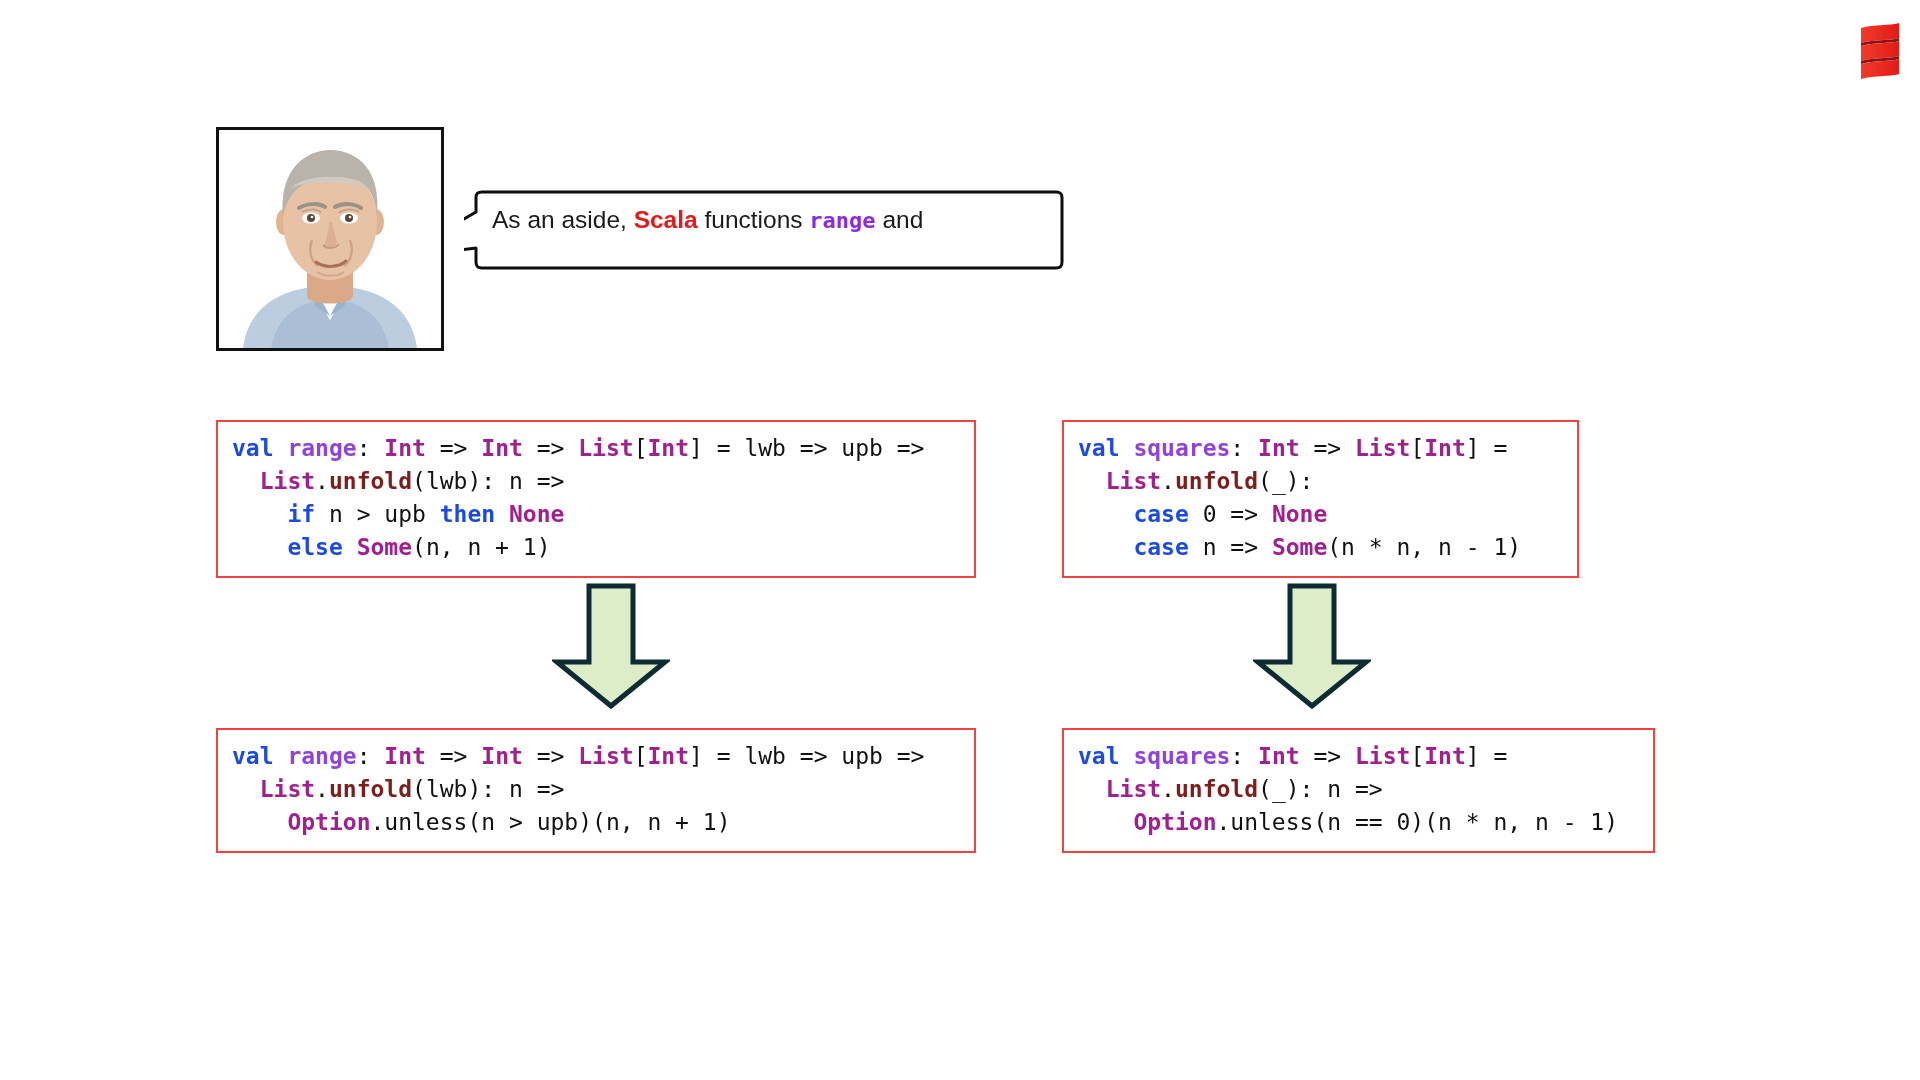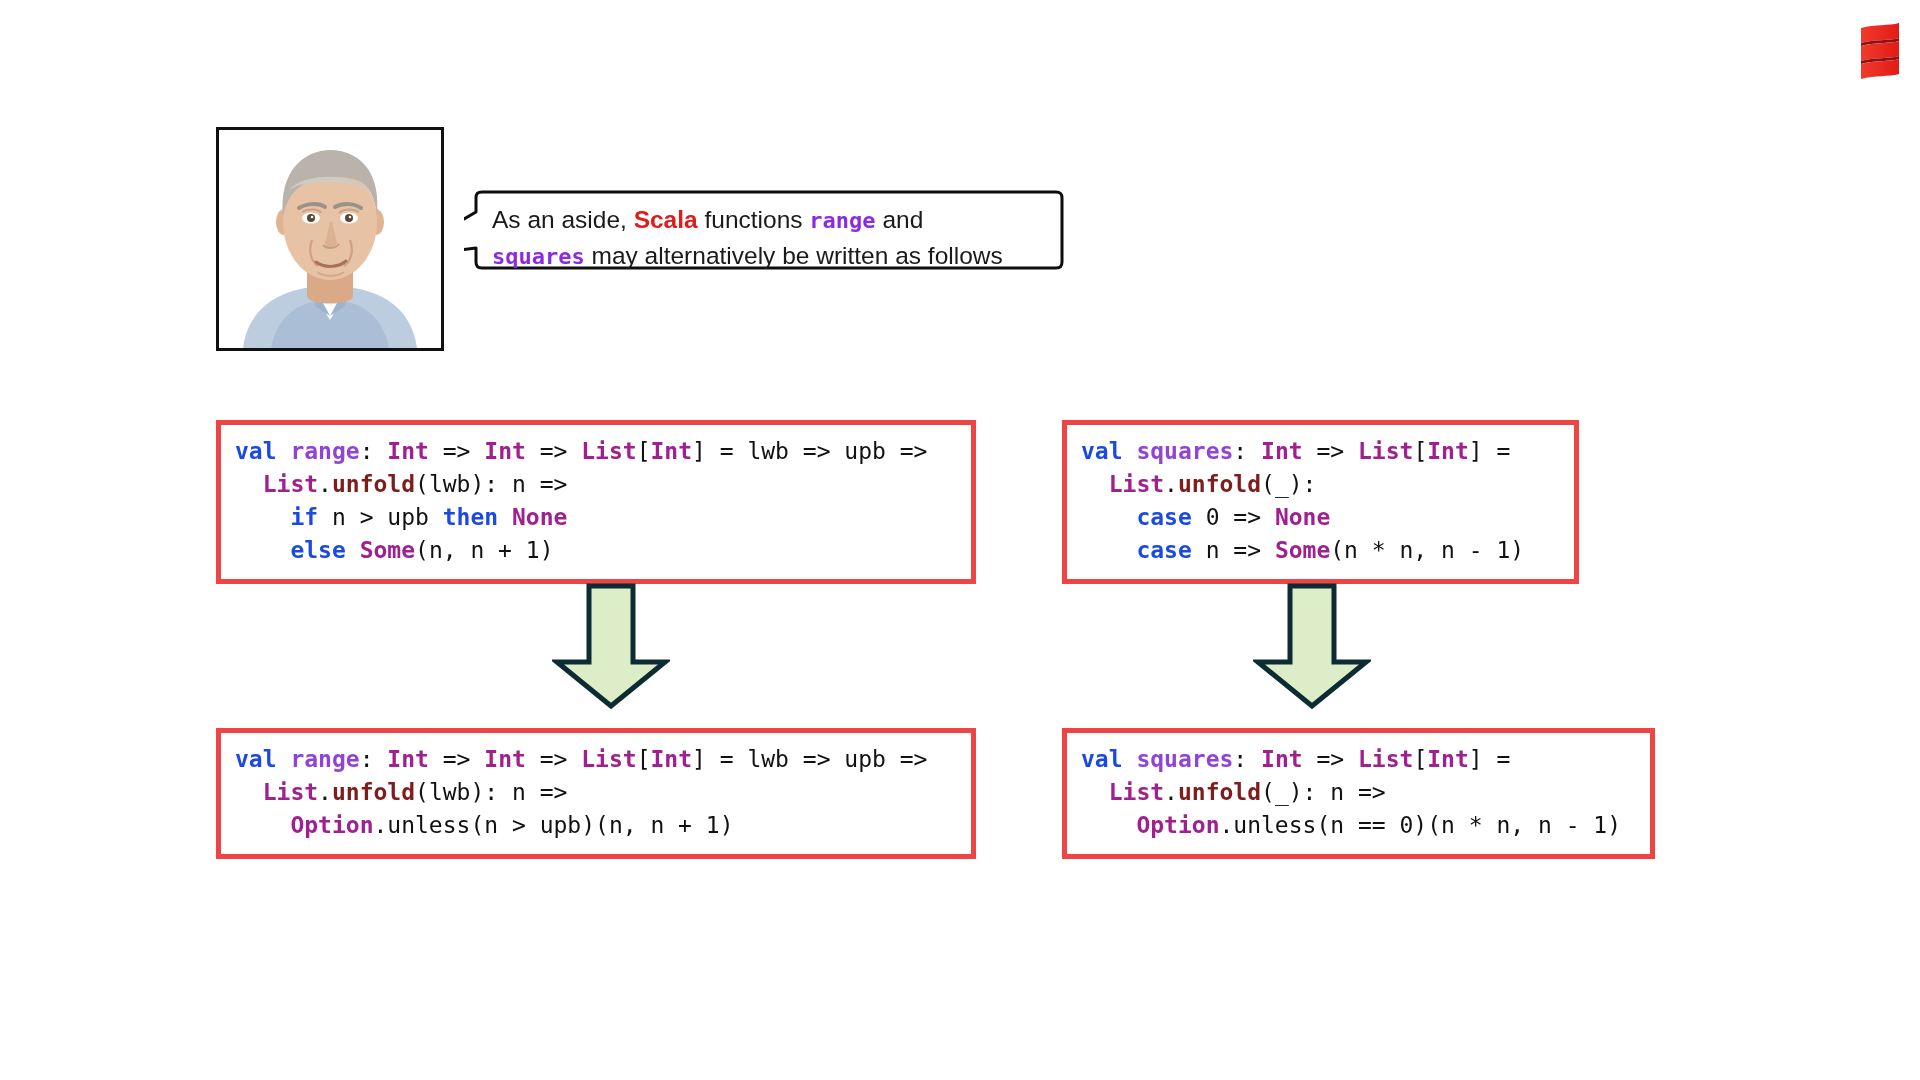--- a/index.html
+++ b/index.html
@@ -59,21 +59,21 @@
     text-align: justify;
     text-align-last: left;
   }
   .tok-scala  { color: #e01b1b; font-weight: bold; }
   .tok-fnname { color: #8a2be2; font-weight: bold;
                 font-family: "DejaVu Sans Mono", monospace; font-size: 22px; }
 
   
   .code-box {
     position: absolute;
-    border: 5px solid #ef4444;
+    border: 2px solid #ef4444;
     background: #ffffff;
     box-sizing: border-box;
     padding: 10px 14px 12px 14px;
     font-family: "DejaVu Sans Mono", monospace;
     font-size: 23px;
     line-height: 33px;
     white-space: pre;
     color: #111111;
     letter-spacing: 0px;
   }
@@ -165,23 +165,20 @@
 <div id="speech-bubble">
   <svg class="bubble-svg" viewBox="0 0 600 80" preserveAspectRatio="none" aria-hidden="true">
     <path d="M18 2 L592 2 C596.4 2 598 3.6 598 8 L598 72 C598 76.4 596.4 78 592 78
              L18 78 C13.6 78 12 76.4 12 72 L12 58
              L-66 68 L12 22 L12 8 C12 3.6 13.6 2 18 2 Z" fill="#ffffff" stroke="#0d0d0d" stroke-width="3" stroke-linejoin="round"></path>
   </svg>
   <div class="bubble-text">
     <div>
       <span>As  an  aside,  </span><span class="tok-scala">Scala</span><span>  functions  </span><span class="tok-fnname">range</span><span>  and</span>
     </div>
-    <div>
-      <span class="tok-fnname">squares</span><span> may alternatively be written as follows</span>
-    </div>
   </div>
 </div>
 
 <div class="code-box" id="code-box-range-before"><div><span class="kw">val</span><span class="pl"> </span><span class="id">range</span><span class="pl">: </span><span class="ty">Int</span><span class="pl"> =&gt; </span><span class="ty">Int</span><span class="pl"> =&gt; </span><span class="ty">List</span><span class="pl">[</span><span class="ty">Int</span><span class="pl">] = lwb =&gt; upb =&gt;</span></div><div><span class="pl">  </span><span class="ty">List</span><span class="pl">.</span><span class="fn">unfold</span><span class="pl">(lwb): n =&gt;</span></div><div><span class="pl">    </span><span class="kw">if</span><span class="pl"> n &gt; upb </span><span class="kw">then</span><span class="pl"> </span><span class="ty">None</span></div><div><span class="pl">    </span><span class="kw">else</span><span class="pl"> </span><span class="ty">Some</span><span class="pl">(n, n + 1)</span></div></div>
 
 <div class="code-box" id="code-box-squares-before"><div><span class="kw">val</span><span class="pl"> </span><span class="id">squares</span><span class="pl">: </span><span class="ty">Int</span><span class="pl"> =&gt; </span><span class="ty">List</span><span class="pl">[</span><span class="ty">Int</span><span class="pl">] =</span></div><div><span class="pl">  </span><span class="ty">List</span><span class="pl">.</span><span class="fn">unfold</span><span class="pl">(_):</span></div><div><span class="pl">    </span><span class="kw">case</span><span class="pl"> 0 =&gt; </span><span class="ty">None</span></div><div><span class="pl">    </span><span class="kw">case</span><span class="pl"> n =&gt; </span><span class="ty">Some</span><span class="pl">(n * n, n - 1)</span></div></div>
 
 <div class="code-box" id="code-box-range-after"><div><span class="kw">val</span><span class="pl"> </span><span class="id">range</span><span class="pl">: </span><span class="ty">Int</span><span class="pl"> =&gt; </span><span class="ty">Int</span><span class="pl"> =&gt; </span><span class="ty">List</span><span class="pl">[</span><span class="ty">Int</span><span class="pl">] = lwb =&gt; upb =&gt;</span></div><div><span class="pl">  </span><span class="ty">List</span><span class="pl">.</span><span class="fn">unfold</span><span class="pl">(lwb): n =&gt;</span></div><div><span class="pl">    </span><span class="ty">Option</span><span class="pl">.unless(n &gt; upb)(n, n + 1)</span></div></div>
 
 <div class="code-box" id="code-box-squares-after"><div><span class="kw">val</span><span class="pl"> </span><span class="id">squares</span><span class="pl">: </span><span class="ty">Int</span><span class="pl"> =&gt; </span><span class="ty">List</span><span class="pl">[</span><span class="ty">Int</span><span class="pl">] =</span></div><div><span class="pl">  </span><span class="ty">List</span><span class="pl">.</span><span class="fn">unfold</span><span class="pl">(_): n =&gt;</span></div><div><span class="pl">    </span><span class="ty">Option</span><span class="pl">.unless(n == 0)(n * n, n - 1)</span></div></div>

